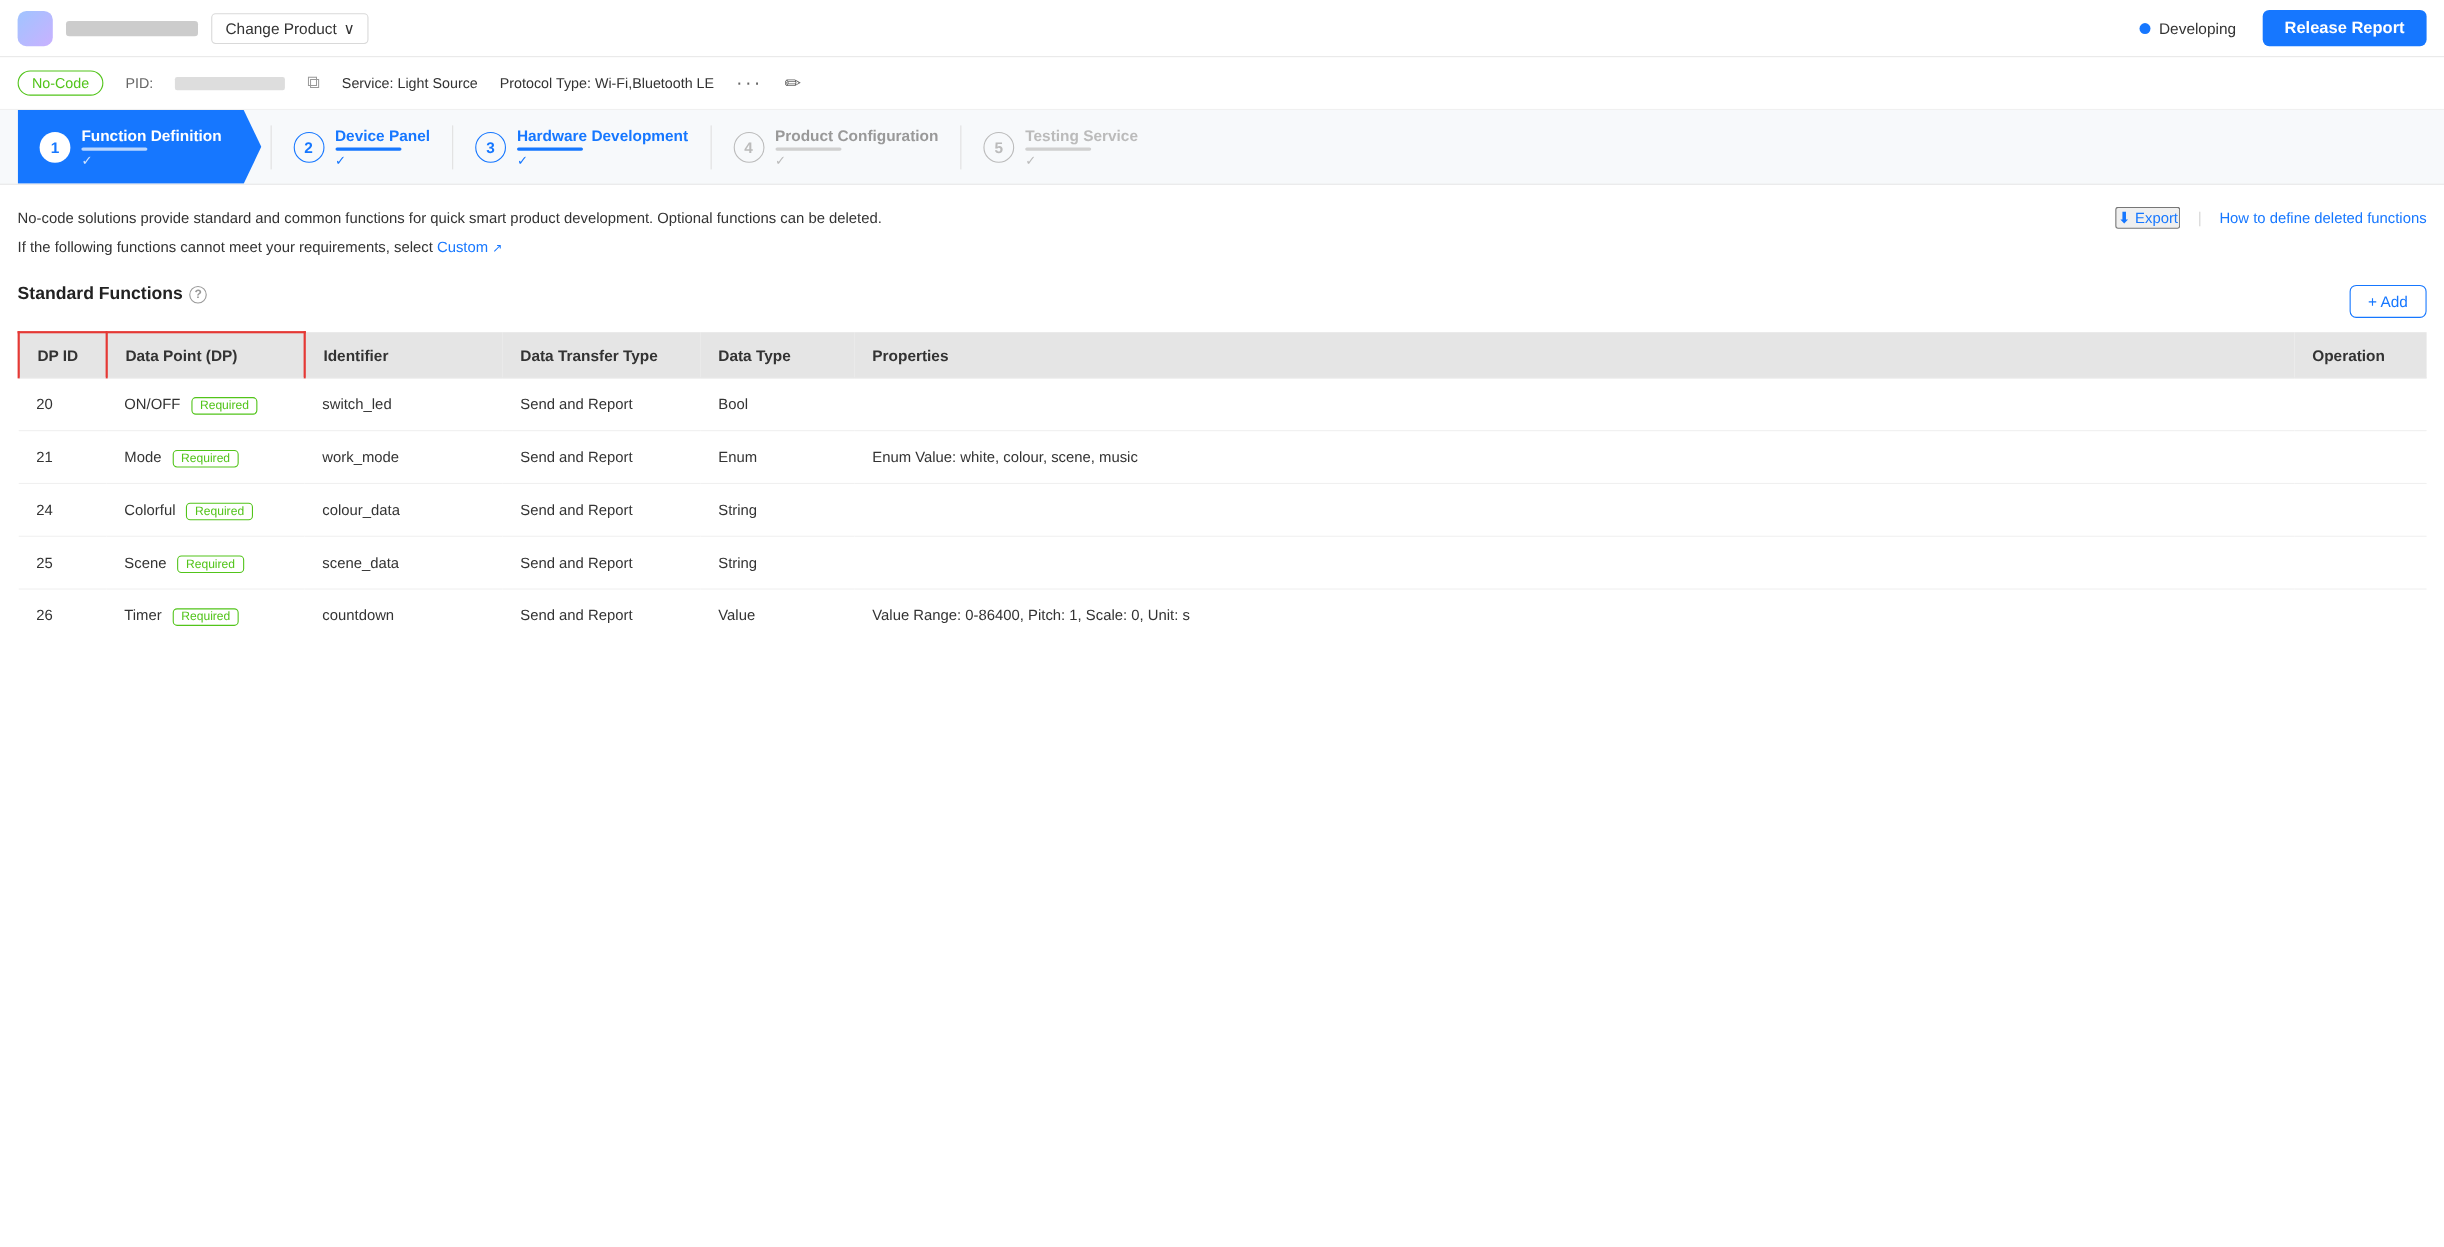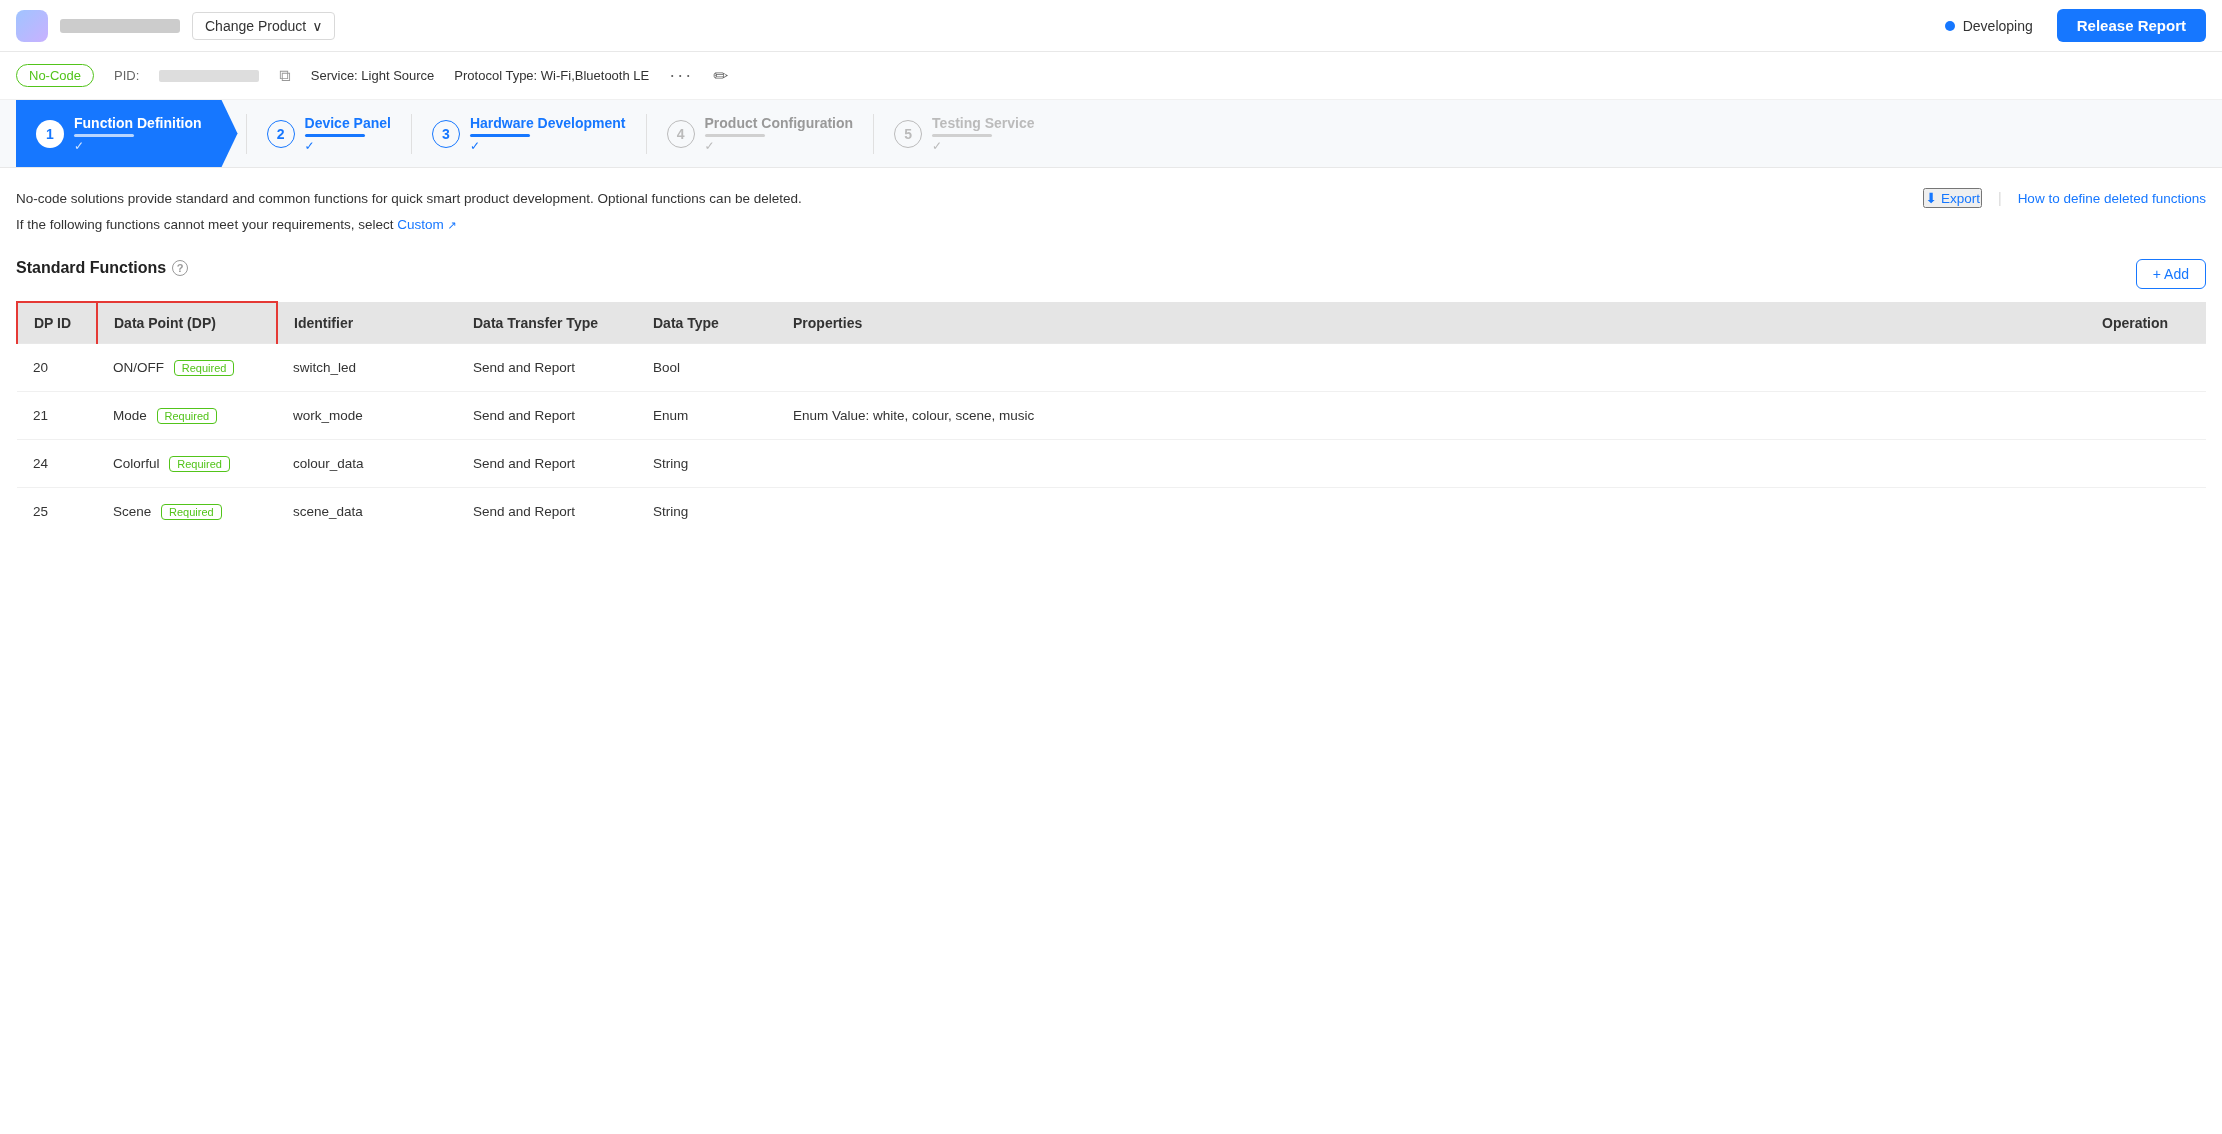--- a/index.html
+++ b/index.html
@@ -299,16 +299,25 @@
         </tr>
         <tr>
           <td>25</td>
           <td>Scene <span class="required-badge">Required</span></td>
           <td>scene_data</td>
           <td>Send and Report</td>
           <td>String</td>
           <td></td>
           <td></td>
         </tr>
+        <tr>
+          <td>26</td>
+          <td>Timer <span class="required-badge">Required</span></td>
+          <td>countdown</td>
+          <td>Send and Report</td>
+          <td>Value</td>
+          <td>Value Range: 0-86400, Pitch: 1, Scale: 0, Unit: s</td>
+          <td></td>
+        </tr>
       </tbody>
   </table>
 
 </div>
 
 </body></html>

